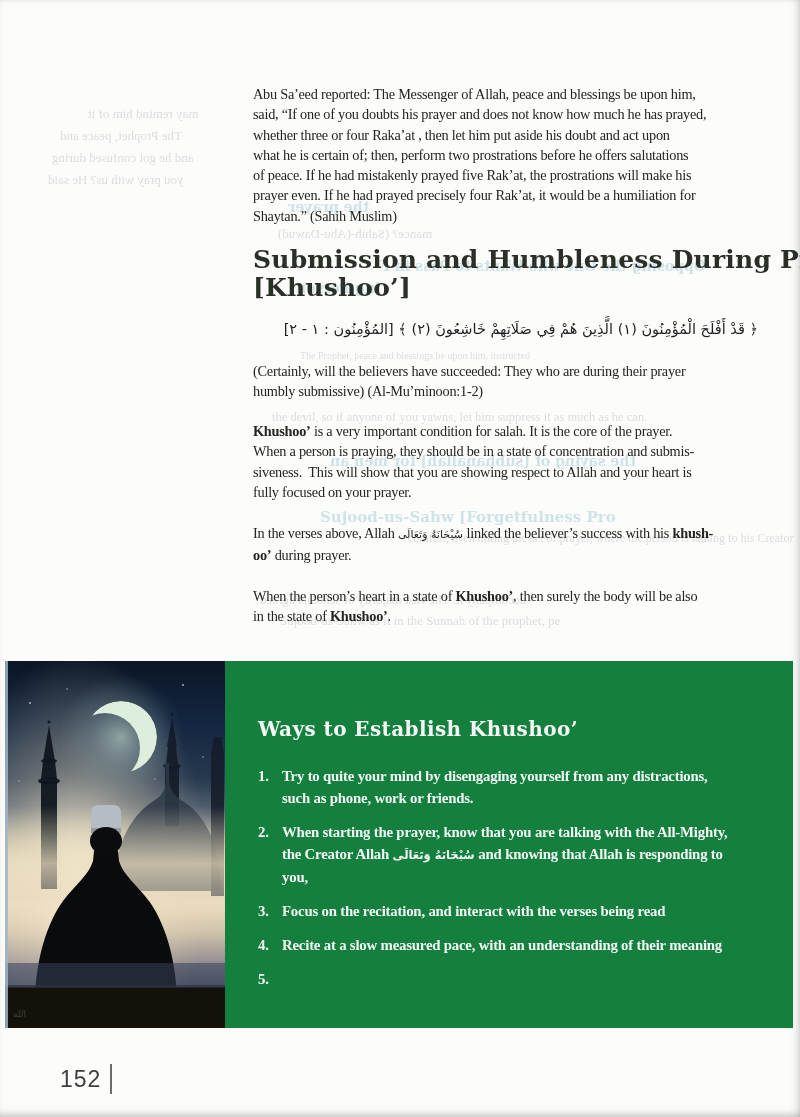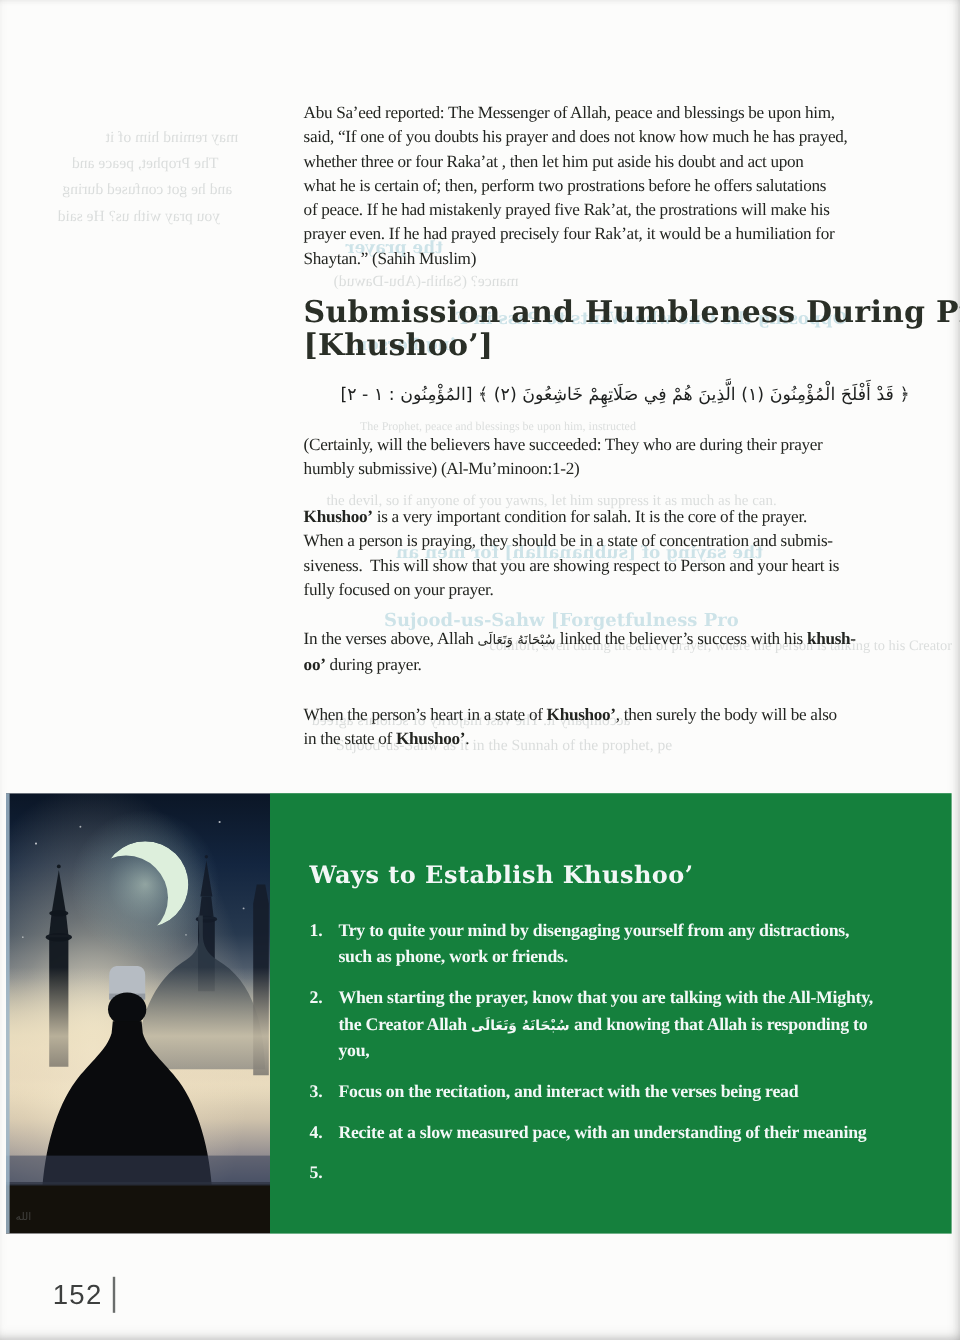--- a/index.html
+++ b/index.html
@@ -51,21 +51,21 @@
     letter-spacing:0.4px;color:#f2f7f6;margin-bottom:24px;
   }
   .box-item{
     display:flex;margin-bottom:12px;
     font-weight:700;font-size:14.8px;line-height:22px;letter-spacing:-0.2px;
   }
   .box-item .num{flex:none;width:24px;}
   .box-item .ar{font-size:11.5px;}
   
   .page-num-wrap{position:absolute;left:44px;top:1064px;display:flex;align-items:center;gap:9px;}
-  .page-num{font-family:"Liberation Sans",sans-serif;font-size:23px;color:#3d3f3e;letter-spacing:1px;}
+  .page-num{font-family:"Liberation Sans",sans-serif;font-size:23px;color:#3d3f3e;letter-spacing:1px;margin-left:16px;}
   .page-num-bar{width:2px;height:30px;background:#6a6d6c;display:inline-block;}
   
   #bleed-layer{position:absolute;inset:0;pointer-events:none;}
   .bleed{
     position:absolute;white-space:nowrap;
     font-family:"Liberation Serif",serif;color:#8f9898;opacity:.30;
     filter:blur(.5px);
   }
   .bleed.teal{color:#62aabe;font-family:"DejaVu Serif",serif;font-weight:700;opacity:.30;}
   .bleed.m{transform:scaleX(-1);}
@@ -111,21 +111,21 @@
   <div id="verse">﴿ قَدْ أَفْلَحَ الْمُؤْمِنُونَ (١) الَّذِينَ هُمْ فِي صَلَاتِهِمْ خَاشِعُونَ (٢) ﴾ [المُؤْمِنُون : ١ - ٢]</div>
 
   <div class="tblock" id="translation">
       <div class="line"><span>(Certainly, will the believers have succeeded: They who are during their prayer</span></div>
       <div class="line"><span>humbly submissive) </span><span class="i">(Al-Mu’minoon:1-2)</span></div>
     </div>
 
   <div class="tblock" id="para1">
       <div class="line"><span class="b i">Khushoo’</span><span> is a very important condition for salah. It is the core of the prayer.</span></div>
       <div class="line"><span>When a person is praying, they should be in a state of concentration and submis-</span></div>
-      <div class="line"><span>siveness.  This will show that you are showing respect to Person and your heart is</span></div>
+      <div class="line"><span>siveness.  This will show that you are showing respect to Allah and your heart is</span></div>
       <div class="line"><span>fully focused on your prayer.</span></div>
     </div>
   <div class="tblock" id="para2">
       <div class="line"><span>In the verses above, Allah </span><span class="ar">سُبْحَانَهُ وَتَعَالَى</span><span> linked the believer’s success with his </span><span class="b i">khush-</span></div>
       <div class="line"><span class="b i">oo’</span><span> during prayer.</span></div>
     </div>
   <div class="tblock" id="para3">
       <div class="line"><span>When the person’s heart in a state of </span><span class="b i">Khushoo’</span><span>, then surely the body will be also</span></div>
       <div class="line"><span>in the state of </span><span class="b i">Khushoo’</span><span>.</span></div>
     </div>

